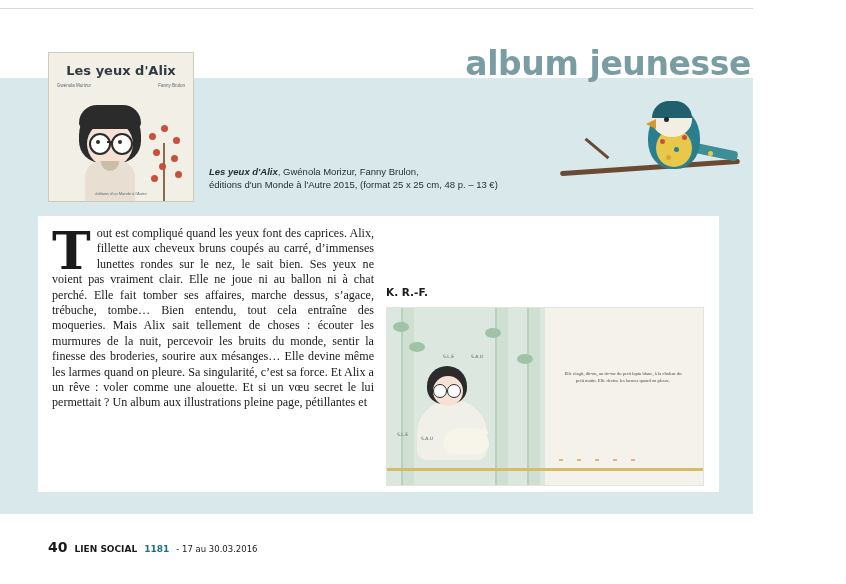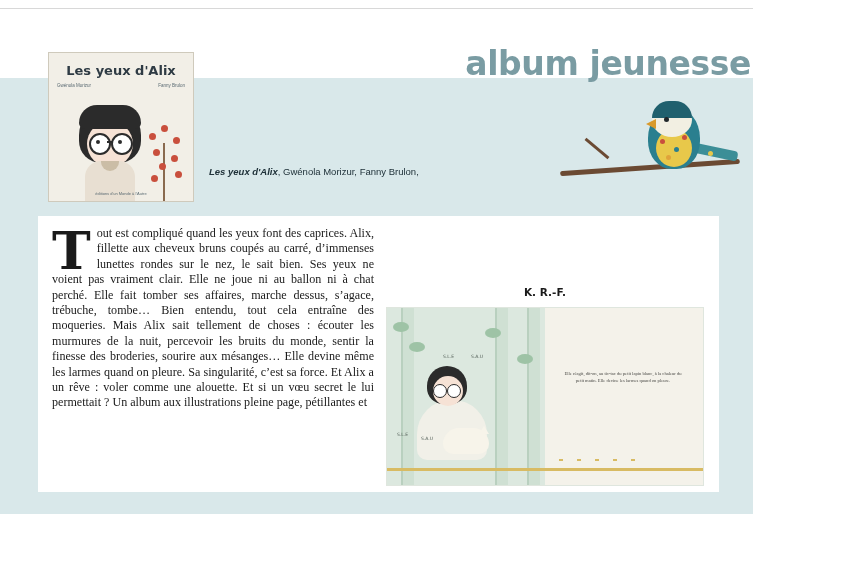--- a/index.html
+++ b/index.html
@@ -312,21 +312,21 @@
     font-weight: bold;
     font-size: 52px;
     line-height: 42px;
     padding: 4px 6px 0 0;
     color: #1a1a1a;
   }
   .byline {
     position: absolute;
     left: 386px; top: 286px;
     width: 318px;
-    text-align: center;
+    text-align: left;
     font-family: "DejaVu Sans", sans-serif;
     font-weight: bold;
     font-size: 10.5px;
     color: #1a1a1a;
   }
 
   
   .spread {
     position: absolute;
     left: 386px; top: 307px;
@@ -507,20 +507,21 @@
     <div class="c-eye l"></div>
     <div class="c-eye r"></div>
     <div class="c-body"></div>
     <div class="c-collar"></div>
     <div class="cover-foot">éditions d'un Monde à l'Autre</div>
   </div>
 
 
   <div class="credits">
     <b>Les yeux d'Alix</b><span>, Gwénola Morizur, Fanny Brulon,</span><br>
+    <span>éditions d'un Monde à l'Autre 2015, (format 25 x 25 cm, 48 p. – 13 €)</span>
   </div>
 
   <div class="bird-wrap">
     <div class="bird-twig"></div>
     <div class="bird-branch"></div>
     <div class="bird-tail"></div>
     <div class="bird-body"></div>
     <div class="bird-belly"></div>
     <div class="bird-head"></div>
     <div class="bird-cap"></div>
@@ -565,14 +566,20 @@
     <div class="spread-marks" style="left:34px;  top:128px;">S.A.U</div>
 
     <div class="ground"></div>
     <div class="dash" style="left:172px;"></div>
     <div class="dash" style="left:190px;"></div>
     <div class="dash" style="left:208px;"></div>
     <div class="dash" style="left:226px;"></div>
     <div class="dash" style="left:244px;"></div>
   </div>
 
+  <div class="footer">
+    <span class="folio">40</span>
+    <span class="foot-mag">LIEN SOCIAL</span>
+    <span class="foot-num">1181</span>
+    <span class="foot-date">- 17 au 30.03.2016</span>
+  </div>
 
 </div>
 
 </body></html>

